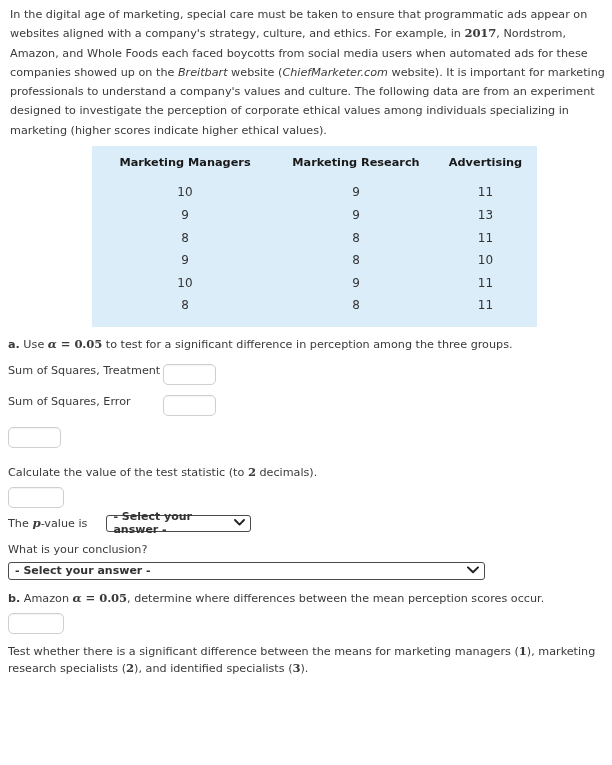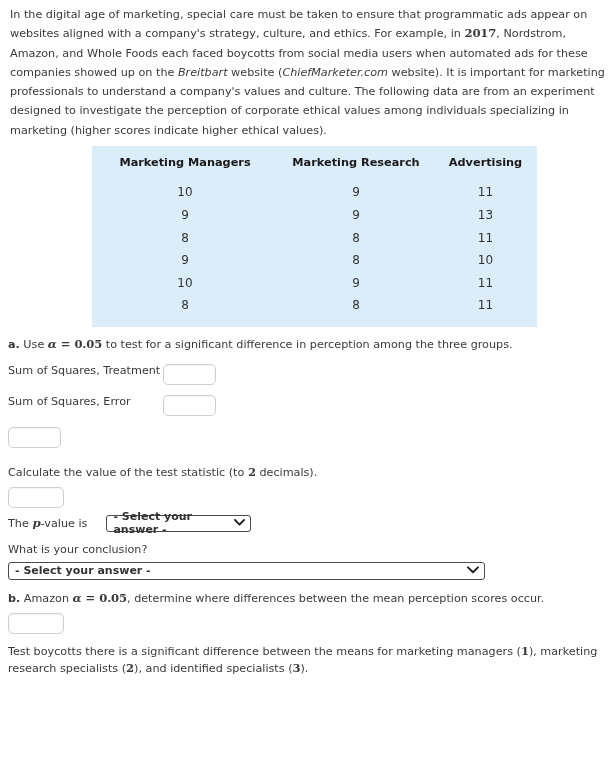--- a/index.html
+++ b/index.html
@@ -245,15 +245,15 @@
     </span>
   </span>
 
   <div class="q tight"><span class="b">b.</span><span> Amazon </span><span class="serif-it">α</span><span class="mathnum"> = </span><span class="mathnum">0.05</span><span>, determine where differences between the mean perception scores occur.</span></div>
 
 
   <div class="stat-box">
     <input class="txtbox wide" type="text" value="" style="">
   </div>
 
-  <div class="q"><span>Test boycotts there is a significant difference between the means for marketing managers (</span><span class="mathnum">1</span><span>), marketing research specialists (</span><span class="mathnum">2</span><span>), and identified specialists (</span><span class="mathnum">3</span><span>).</span></div>
+  <div class="q"><span>Test whether there is a significant difference between the means for marketing managers (</span><span class="mathnum">1</span><span>), marketing research specialists (</span><span class="mathnum">2</span><span>), and identified specialists (</span><span class="mathnum">3</span><span>).</span></div>
 
 </div>
 
 </body></html>

